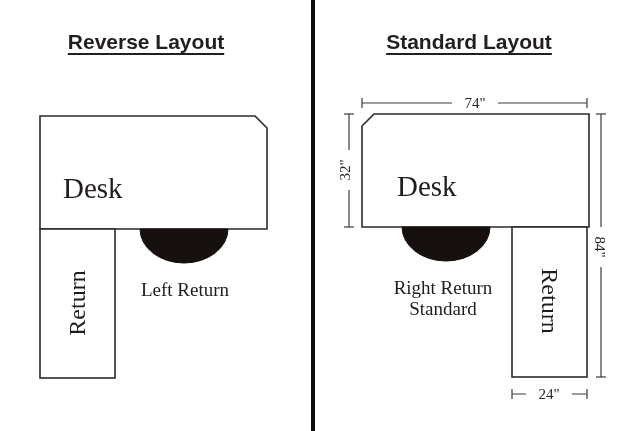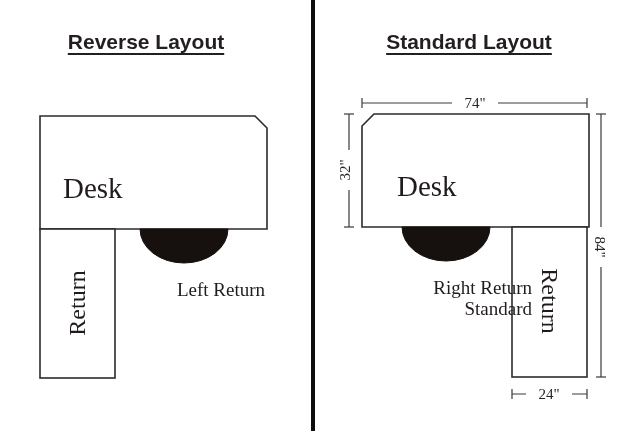--- a/index.html
+++ b/index.html
@@ -17,23 +17,23 @@
   .title-left{left:0;width:292px;}
   .title-right{left:315px;width:308px;}
   .desk-label{position:absolute;width:160px;text-align:left;font-size:29px;}
   .desk-label-left{left:63px;top:172px;}
   .desk-label-right{left:397px;top:170px;}
   .return-rot{
     position:absolute;width:120px;height:26px;line-height:26px;text-align:center;font-size:24px;
   }
   .return-rot-left{left:17px;top:290px;transform:rotate(-90deg);}
   .return-rot-right{left:490px;top:288px;transform:rotate(90deg);}
-  .caption{position:absolute;text-align:right;font-size:19px;white-space:pre-line;line-height:21px;}
+  .caption{position:absolute;text-align:center;font-size:19px;white-space:pre-line;line-height:21px;}
   .caption-left{left:105px;top:279px;width:160px;}
-  .caption-right{left:372px;top:277px;width:160px;}
+  .caption-right{left:363px;top:277px;width:160px;}
   .dim-label{
     position:absolute;background:#ffffff;text-align:center;font-size:15px;line-height:16px;color:#2a2526;
   }
   .dim-74{left:452px;top:95px;width:46px;}
   .dim-32{left:325px;top:162px;width:40px;height:16px;transform:rotate(-90deg);}
   .dim-84{left:580px;top:239px;width:40px;height:16px;transform:rotate(90deg);}
   .dim-24{left:526px;top:386px;width:46px;}
 </style>
 </head>
 <body>

